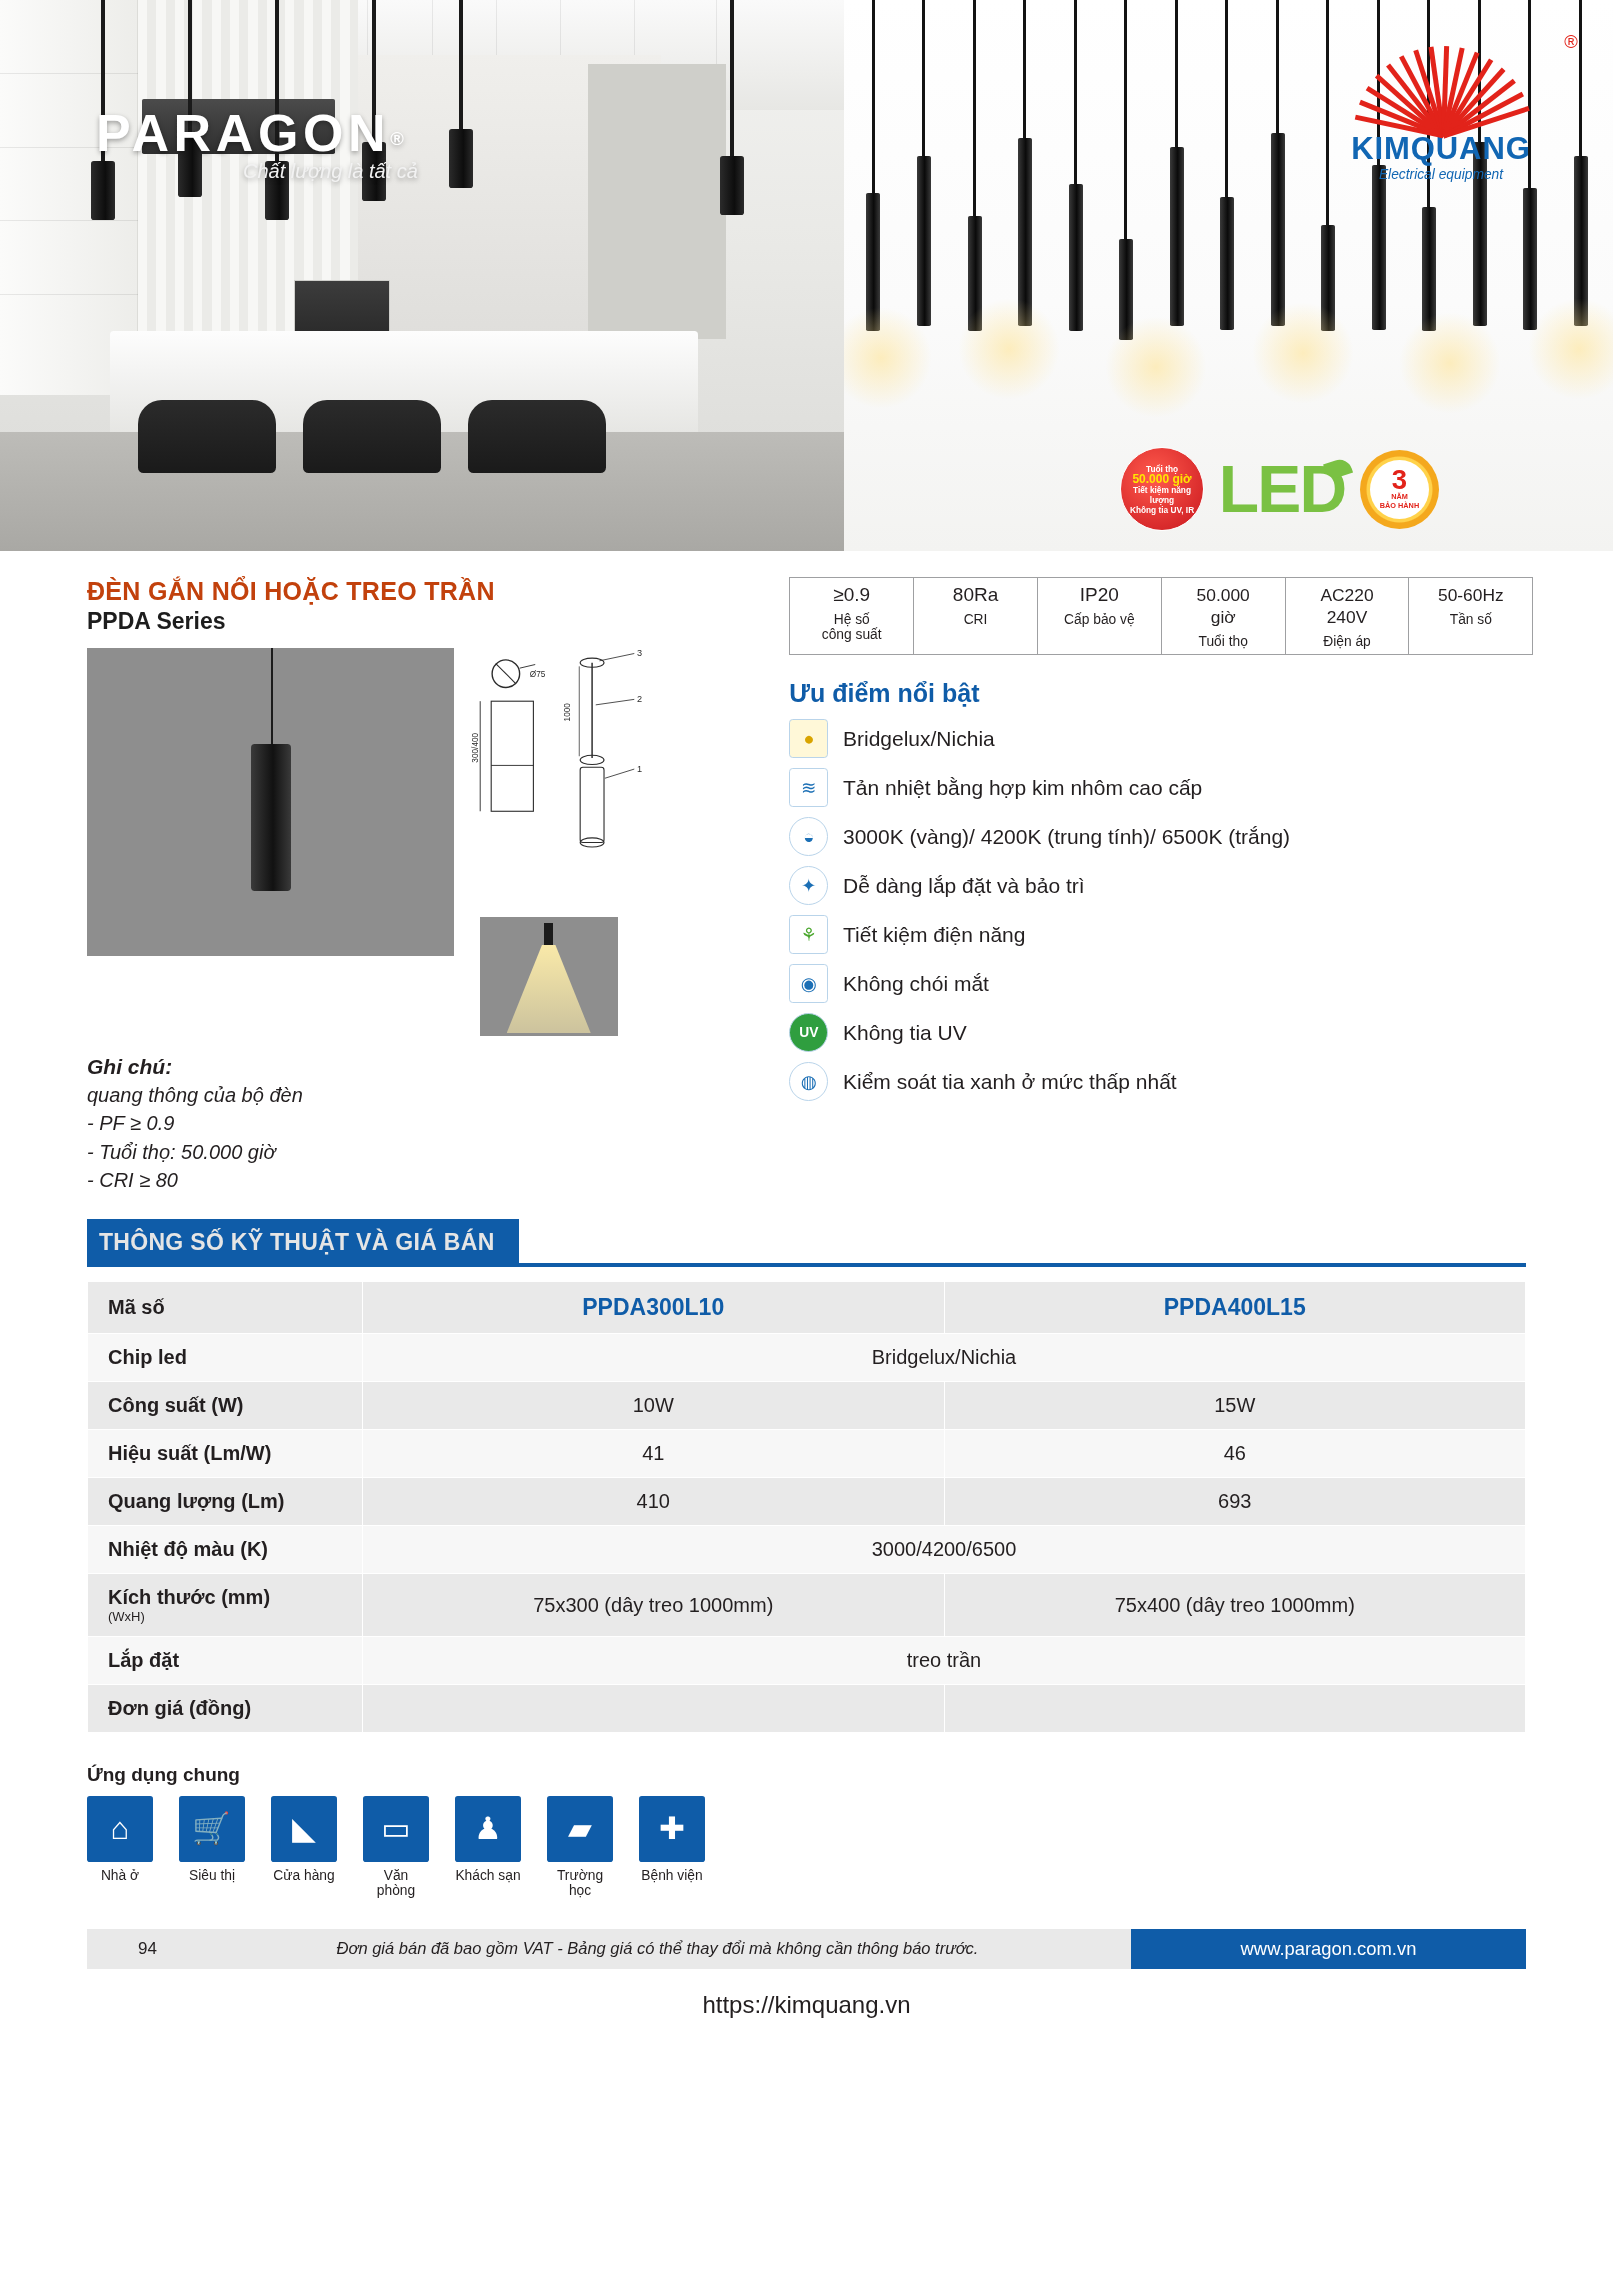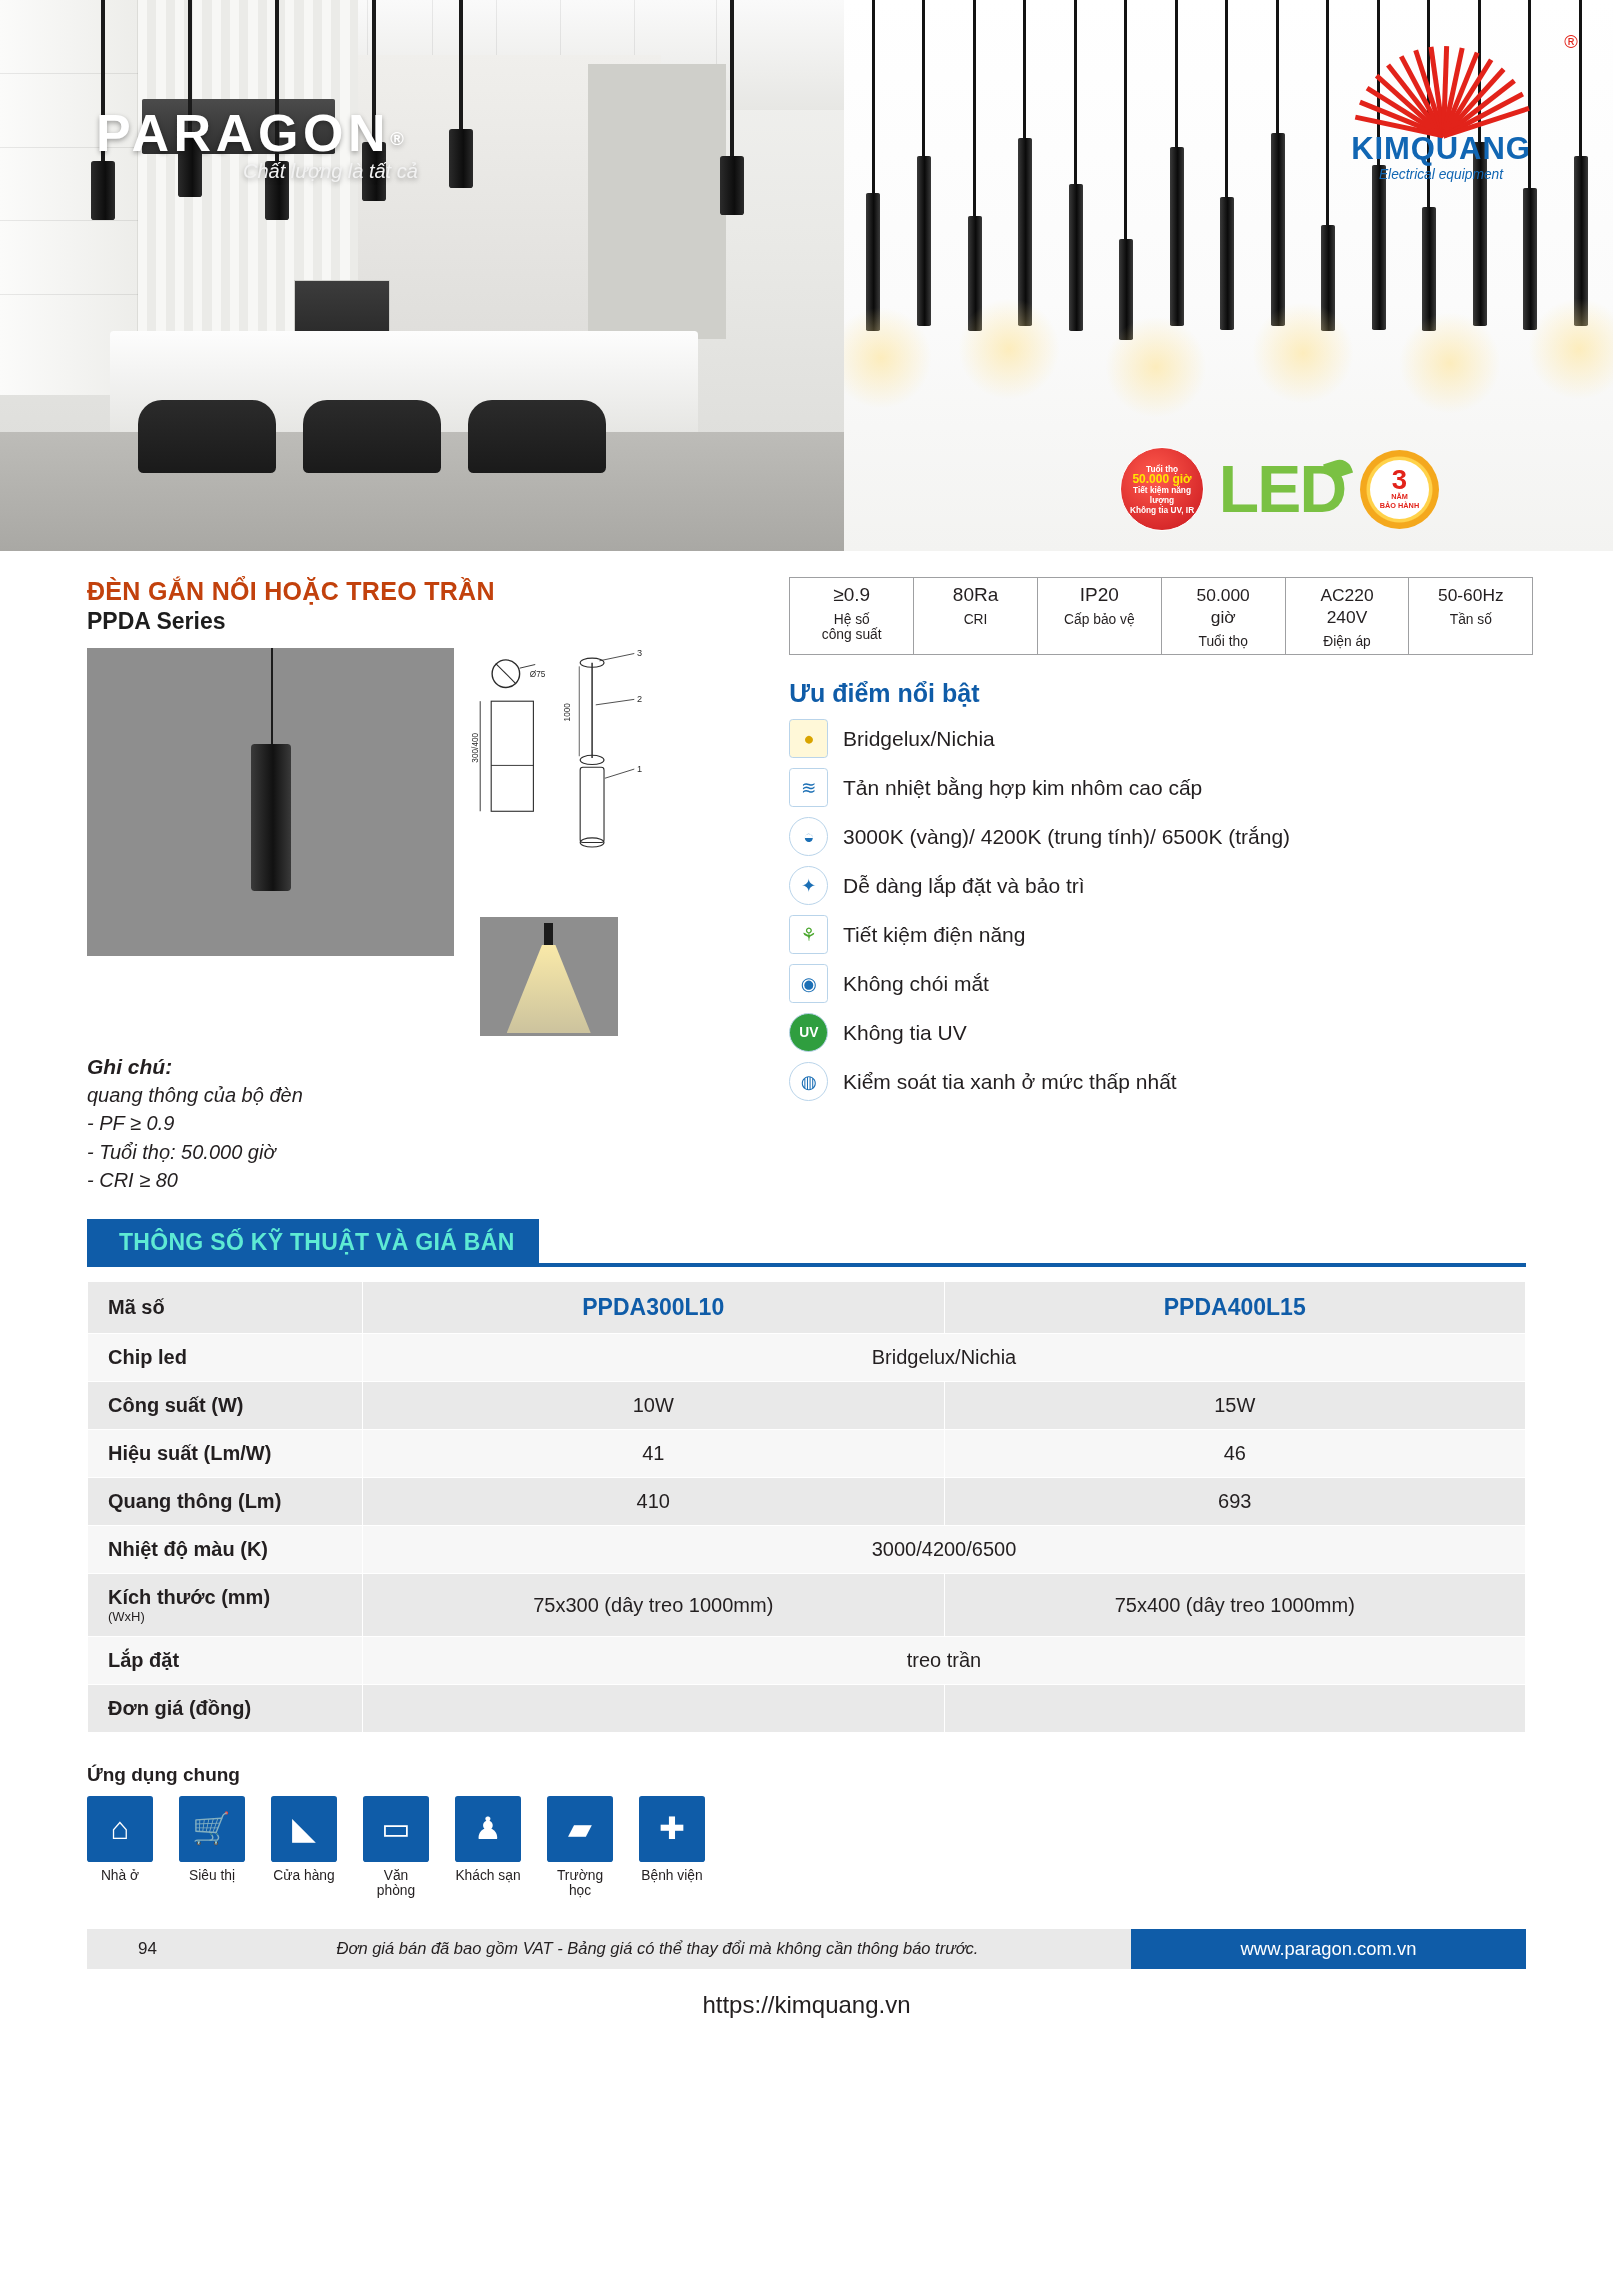--- a/index.html
+++ b/index.html
@@ -234,22 +234,22 @@
     width:39px; height:39px; border:0.9px solid #b9d4ea; border-radius:3.7px;
     display:flex; align-items:center; justify-content:center; flex:0 0 39px;
     font-size:18.4px; color:#1b6fb5; background:#fff;
   }
   .adv-ico.circle { border-radius:50%; }
   .adv-txt { font-size:21px; color:#231f20; }
 
   
   .banner-wrap { margin-top:24px; position:relative; height:48px; }
   .banner {
-    background:#0f5ca8; color:#5eead4; font-size:23px; font-weight:bold;
-    display:inline-block; padding:10px 24px 10px 32px; letter-spacing:0.3px;
+    background:#0f5ca8; color:#e5e5e5; font-size:23px; font-weight:bold;
+    display:inline-block; padding:10px 24px 10px 12px; letter-spacing:0.3px;
   }
   .banner-line { position:absolute; left:0; right:0; bottom:0; height:3.7px; background:#0f5ca8; }
 
   
   table.spec { width:100%; border-collapse:collapse; margin-top:14.7px; }
   table.spec td {
     border:0.9px solid #ffffff; font-size:20px; padding:12px 9.2px; text-align:center;
     color:#231f20;
   }
   table.spec td.lbl {
@@ -602,21 +602,21 @@
           <td class="lbl">Công suất (W)</td>
           <td>10W</td>
           <td>15W</td>
         </tr>
         <tr>
           <td class="lbl">Hiệu suất (Lm/W)</td>
           <td>41</td>
           <td>46</td>
         </tr>
         <tr>
-          <td class="lbl">Quang thông (Lm)</td>
+          <td class="lbl">Quang lượng (Lm)</td>
           <td>410</td>
           <td>693</td>
         </tr>
         <tr>
           <td class="lbl">Nhiệt độ màu (K)</td>
           <td colspan="2">3000/4200/6500</td>
         </tr>
         <tr>
           <td class="lbl">
             <span>Kích thước (mm)</span>

